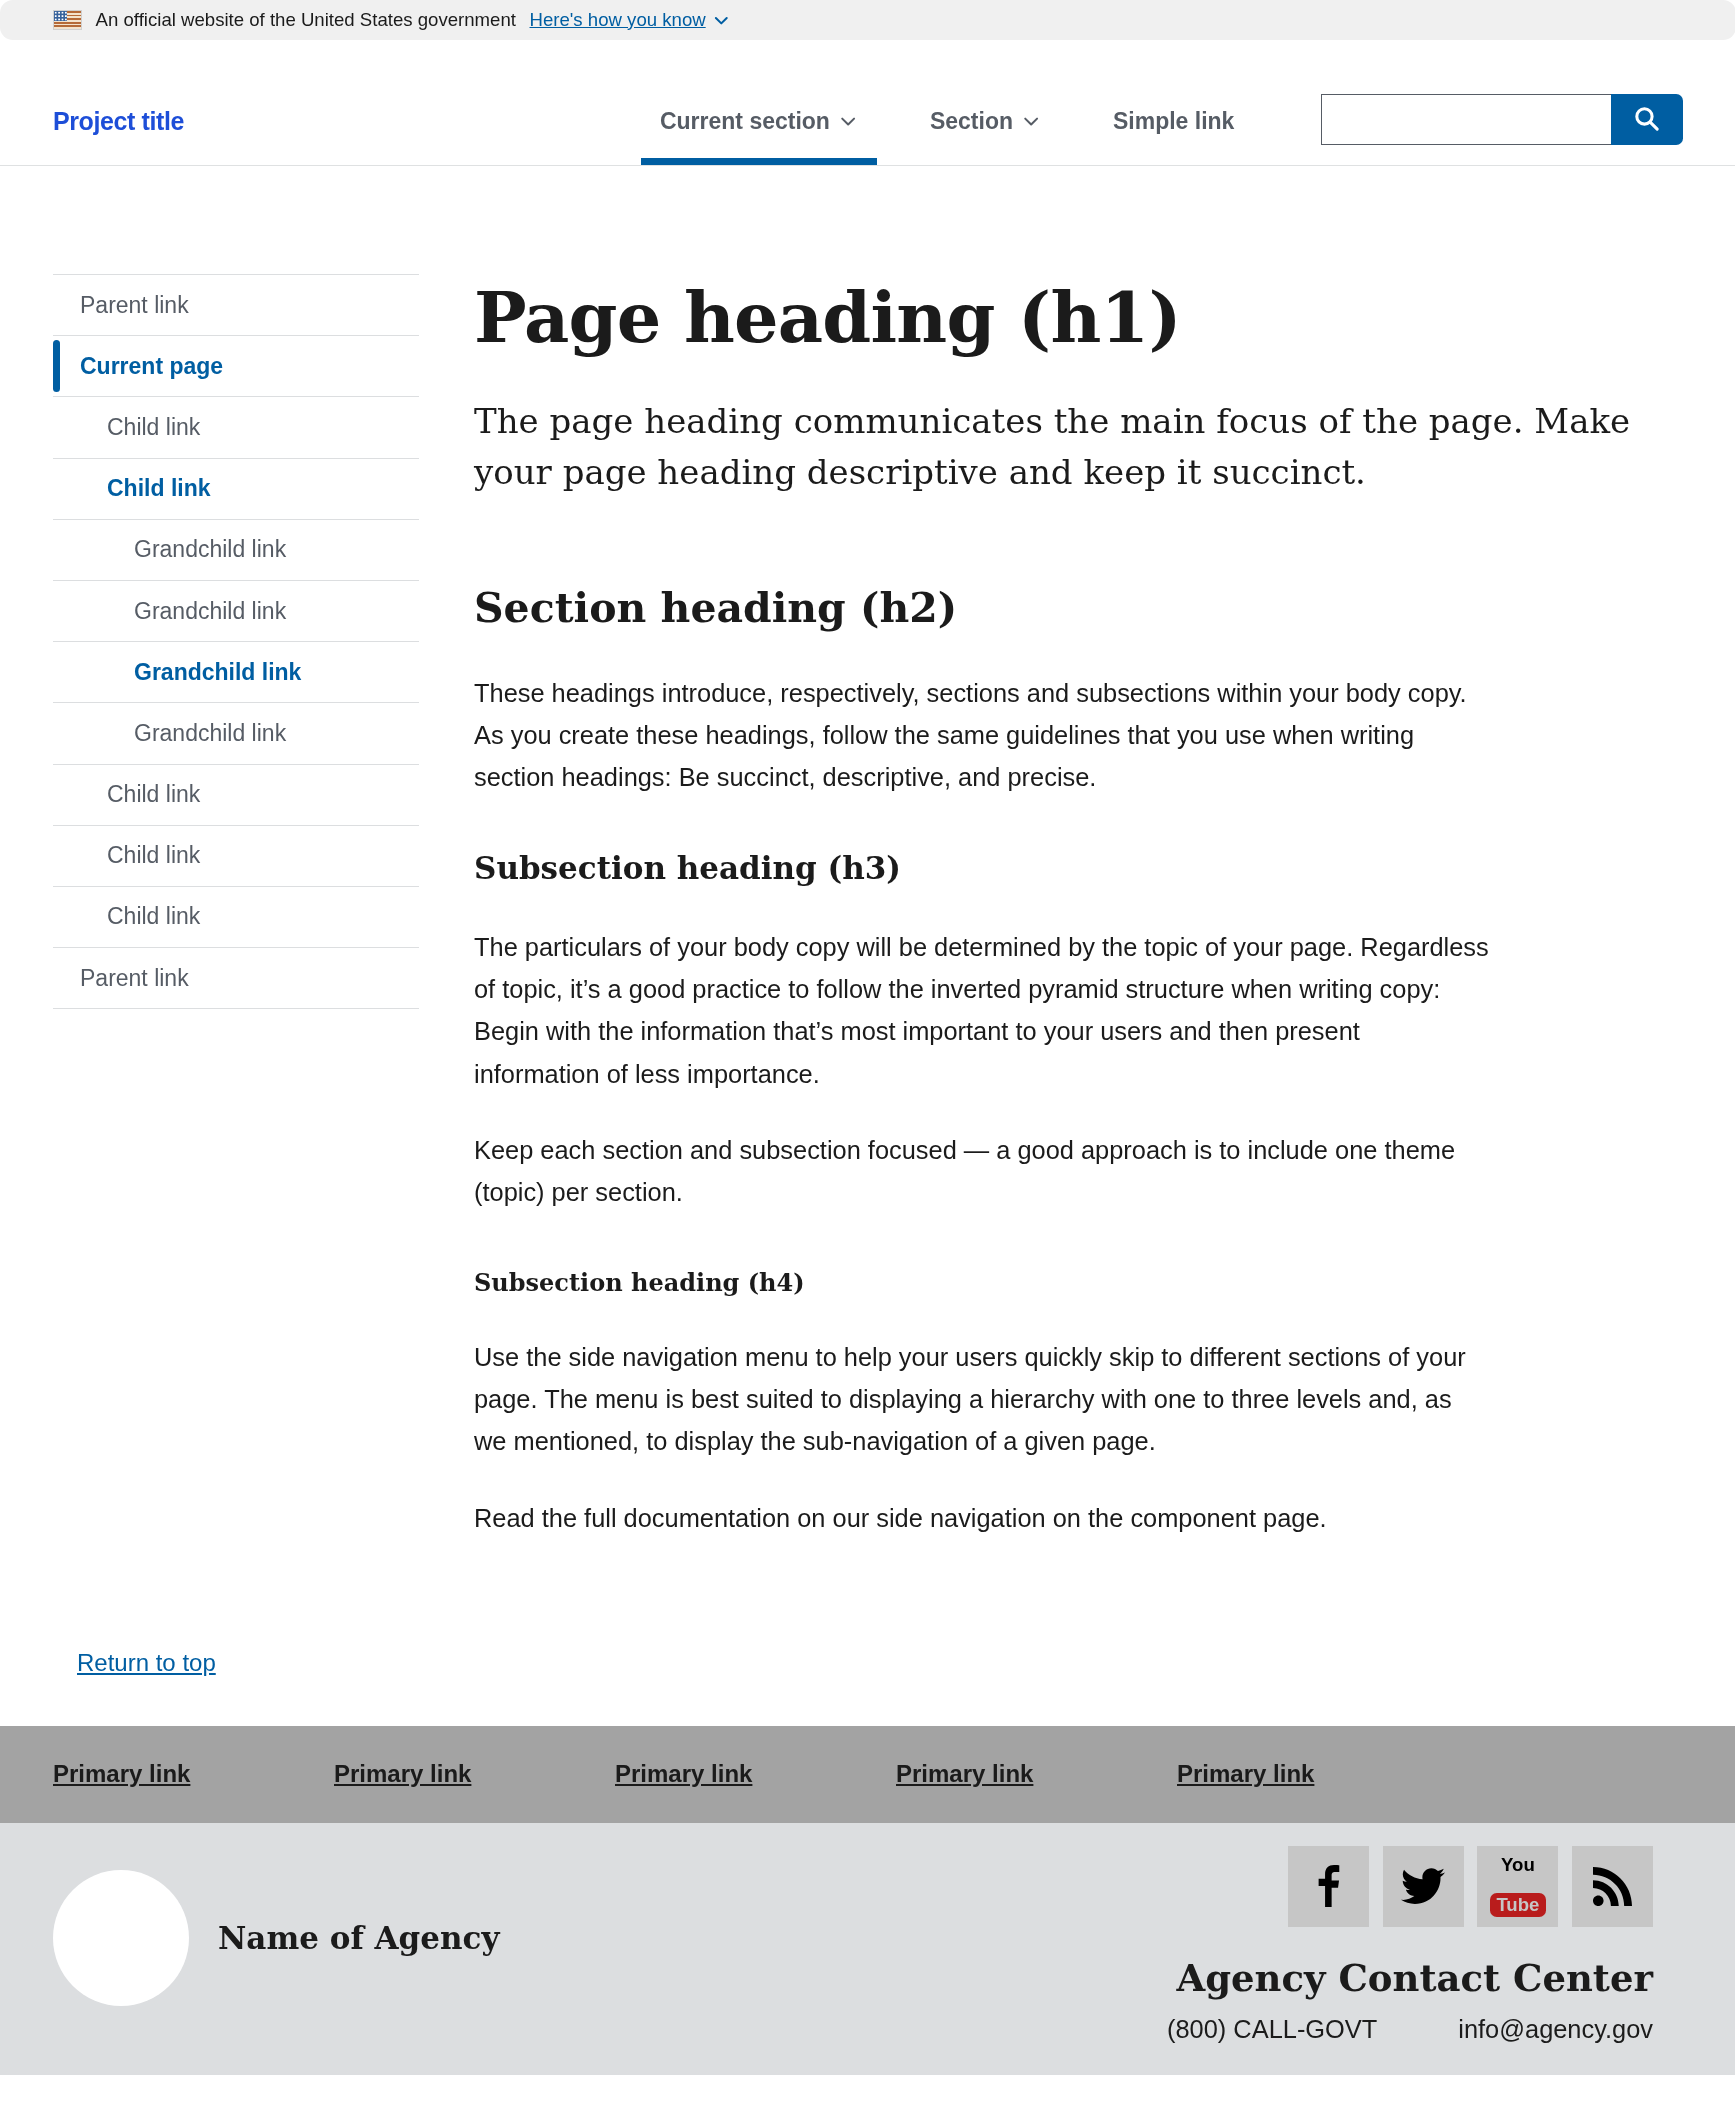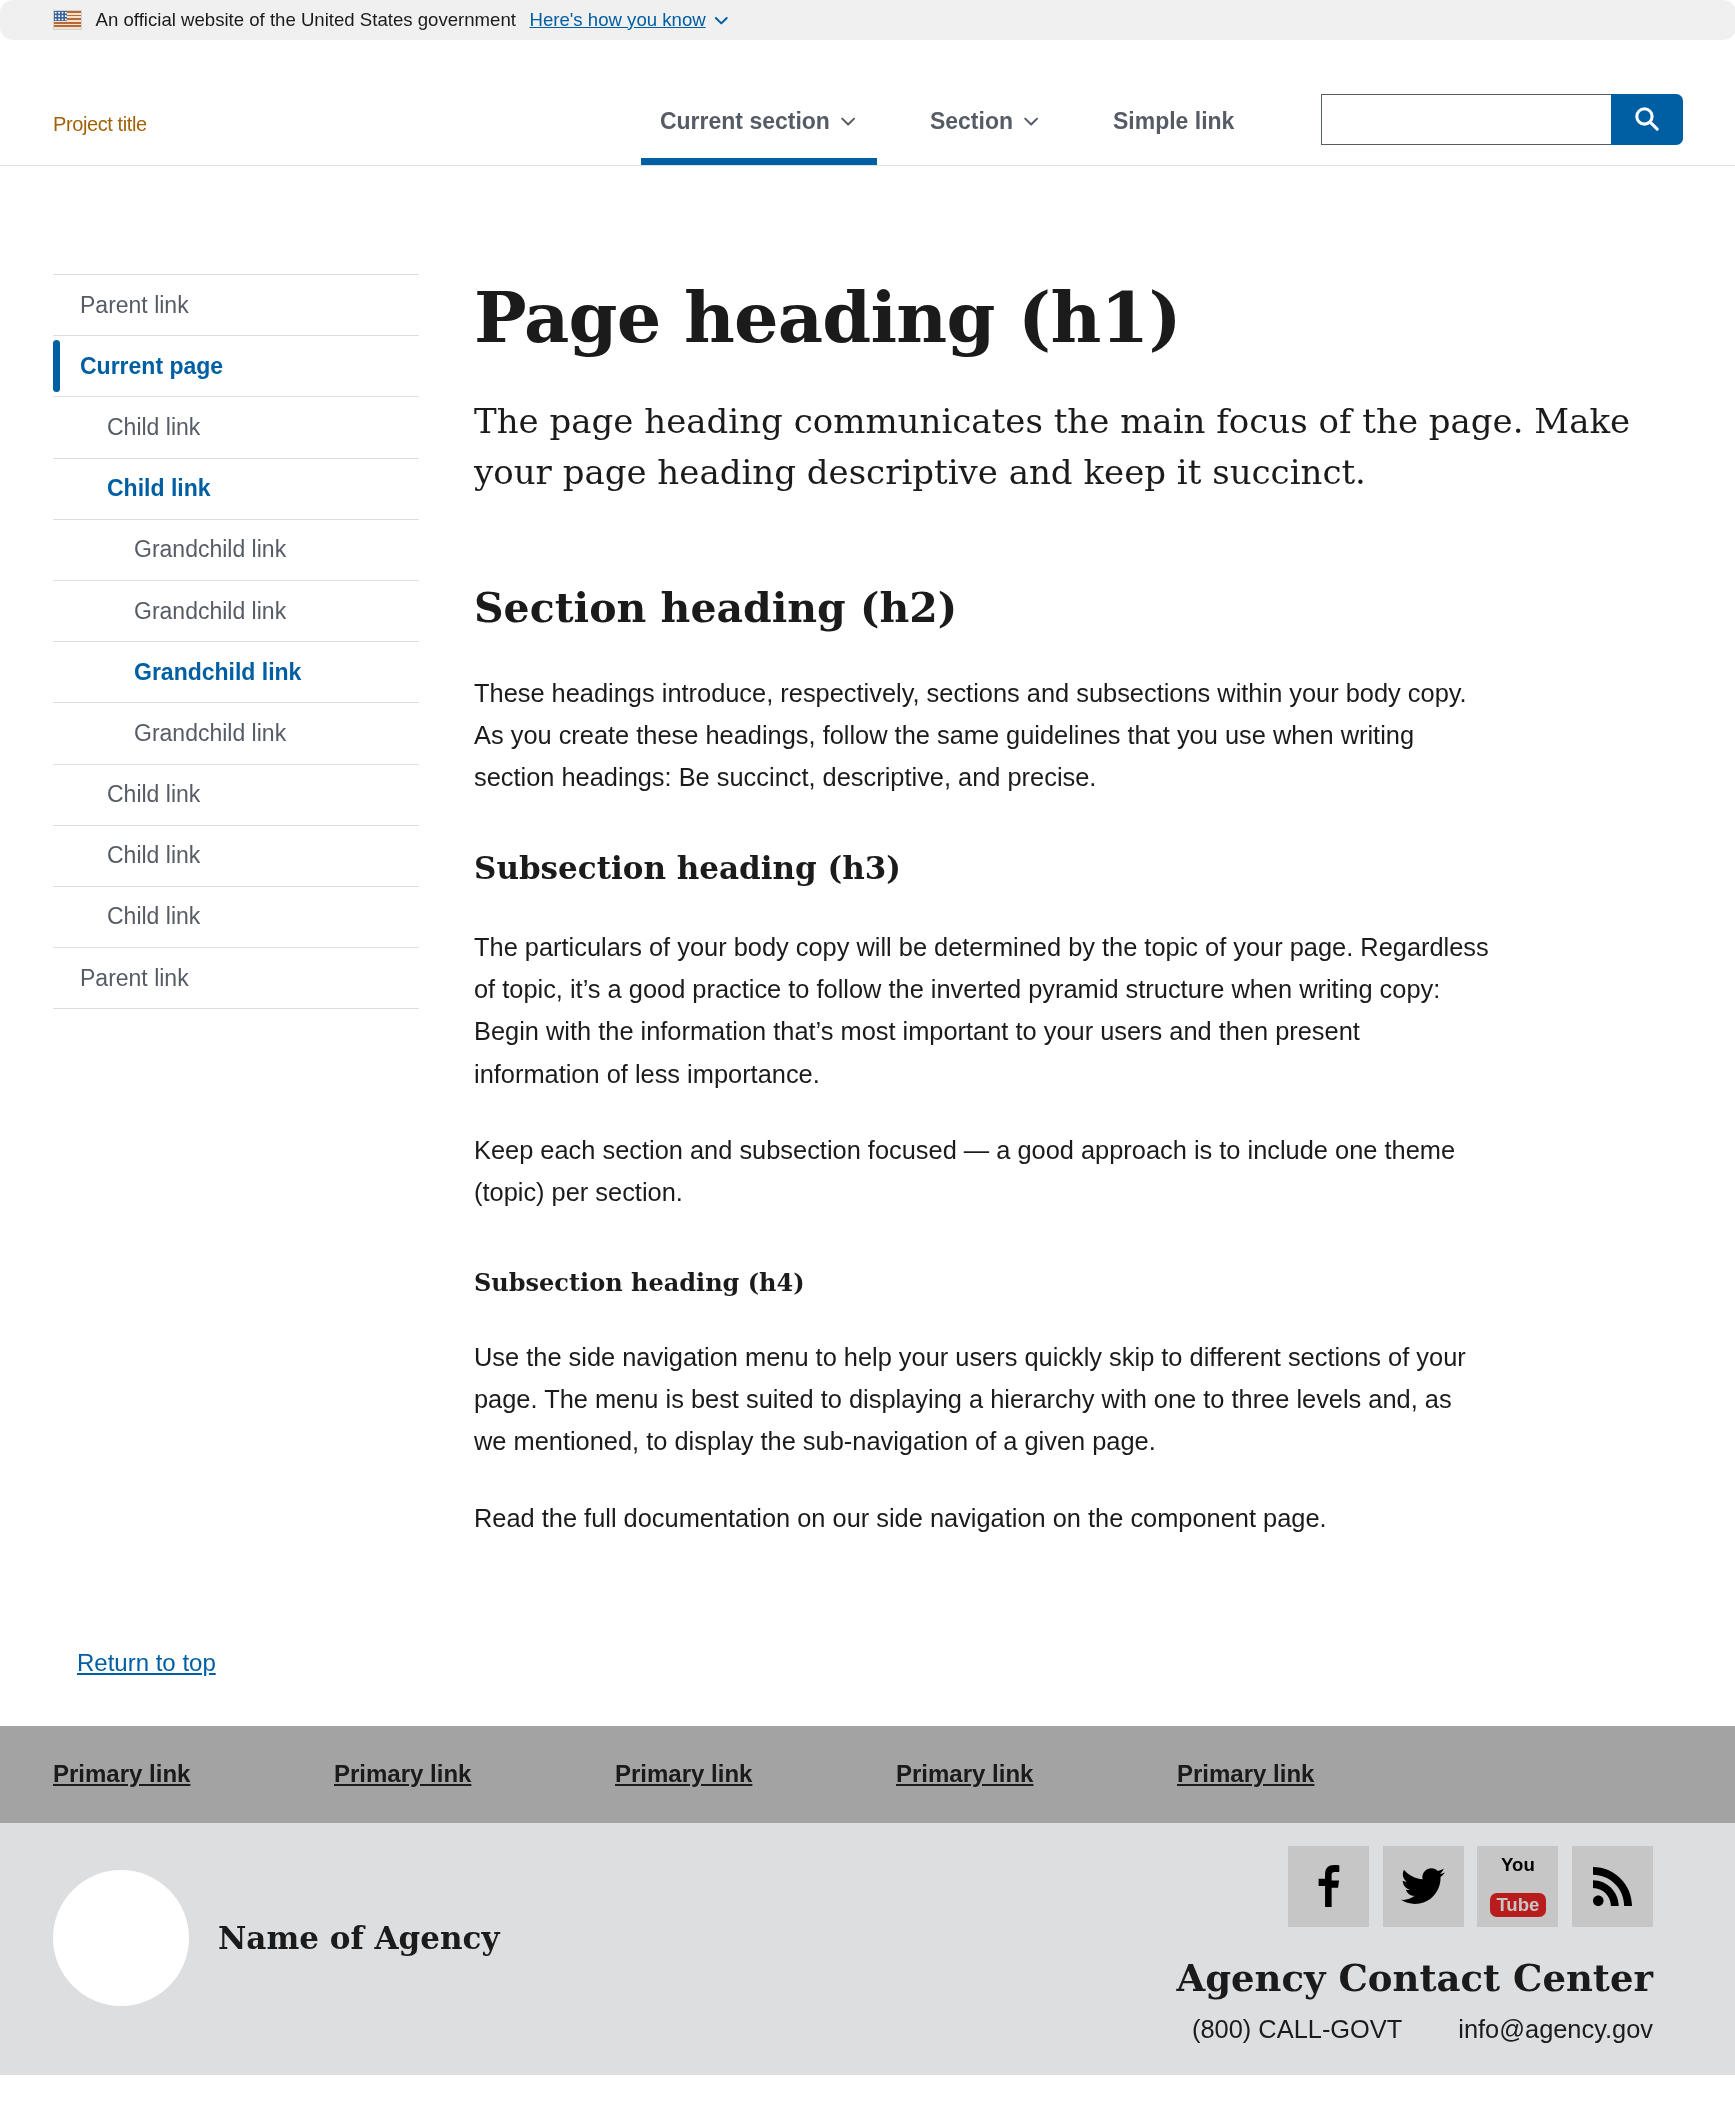--- a/index.html
+++ b/index.html
@@ -31,21 +31,21 @@
 
   
   header {
     height:126px; padding:0 53px;
     border-bottom:1.7px solid #dfe1e2;
     display:flex; justify-content:space-between;
     position:relative; background:#fff;
   }
   .site-title {
     align-self:flex-end; margin-bottom:29px;
-    font-size:20px; font-weight:normal; color:#a16207; text-decoration:none;
+    font-size:25px; font-weight:bold; color:#1d4ed8; text-decoration:none;
     letter-spacing:-0.4px;
   }
   .header-right { display:flex; align-self:stretch;gap:10px; }
   .primary-nav { display:flex; }
   .nav-item {
     position:relative; align-self:flex-end;
     height:88px; display:flex; align-items:center; gap:8.5px;
     padding:0 18.6px; margin-right:34px;
     background:none; border:none; cursor:pointer;
     font-family:inherit; font-size:23px; font-weight:bold; color:#565c65;
@@ -123,21 +123,21 @@
   .social-row { display:flex; gap:13.6px; }
   .social-sq {
     width:81px; height:81px; background:#c6c6c6;
     display:flex; align-items:center; justify-content:center; text-decoration:none;
   }
   .social-sq svg { fill:#000; }
   .yt { display:flex; flex-direction:column; align-items:center; line-height:1; color:#000; }
   .yt .yt-you  { font-size:18.6px; font-weight:bold; }
   .yt .yt-tube { margin-top:19px; background:#b91c1c; color:#c6c6c6; border-radius:6.8px; padding:2.5px 6.8px; font-size:18.6px; font-weight:bold; }
   .contact-heading { margin:29px 0 0; font-size:37px; font-weight:bold; }
-  .contact-row { margin-top:15.3px; display:flex; gap:56px; font-size:25.4px; }
+  .contact-row { margin-top:15.3px; display:flex; gap:81px; font-size:25.4px; }
   .contact-row a { color:#1b1b1b; text-decoration:none; }
 </style>
 </head>
 <body>
 
 <div class="gov-banner">
   <span class="flag">
       <span class="canton"></span>
     </span>
   <span>An official website of the United States government</span>

